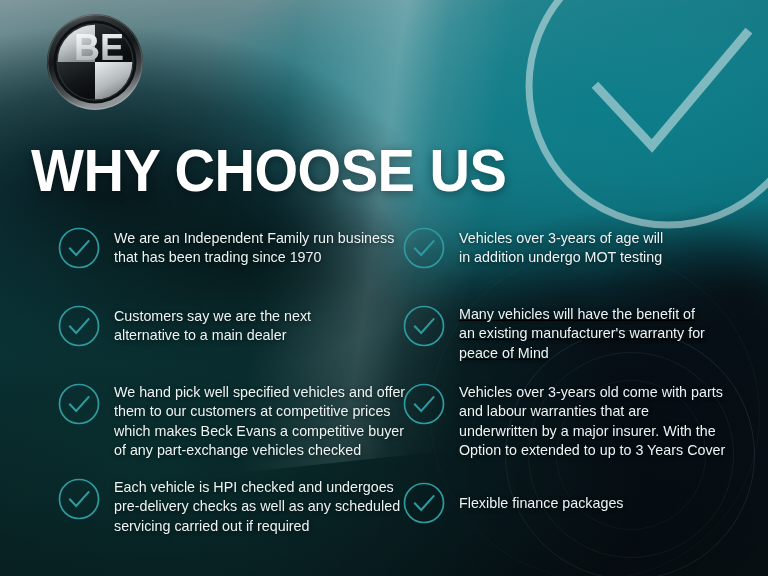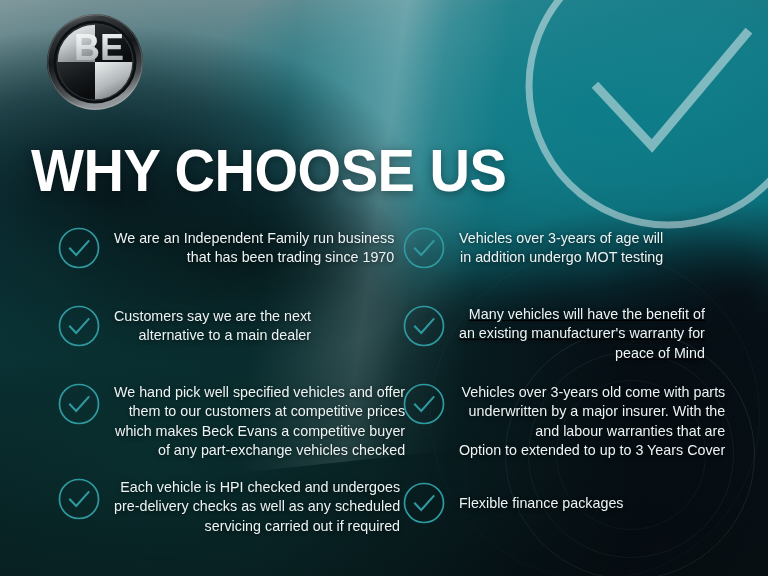--- a/index.html
+++ b/index.html
@@ -133,21 +133,20 @@
     margin-right:14px;
   }
   .item-text {
     color:#eef3f4;
     font-size:14.3px;
     line-height:19.4px;
     font-weight:400;
     padding-top:1px;
     text-shadow:0 1px 4px rgba(0,0,0,0.55);
     max-width:292px;
-    text-align:right;
   }
   .item-text span { display:block; white-space:nowrap; }
 
   
   .col-left  .item:nth-child(1){ top:5px;   }
   .col-left  .item:nth-child(2){ top:83px;  }
   .col-left  .item:nth-child(3){ top:161px; }
   .col-left  .item:nth-child(4){ top:256px; }
 
   
@@ -314,22 +313,22 @@
       </div>
     </div>
 
     <div class="item lines4">
       <svg class="tick" viewBox="0 0 42 42">
         <circle cx="21" cy="21" r="19.5" fill="none" stroke="#2e9aa0" stroke-width="1.7"></circle>
         <polyline points="12,21.5 18.2,28 30.5,14.2" fill="none" stroke="#2e9aa0" stroke-width="2.1" stroke-linecap="square" stroke-linejoin="miter"></polyline>
       </svg>
       <div class="item-text">
         <span>Vehicles over 3-years old come with parts</span>
+        <span>and labour warranties that are</span>
         <span>underwritten by a major insurer. With the</span>
-        <span>and labour warranties that are</span>
         <span>Option to extended to up to 3 Years Cover</span>
       </div>
     </div>
 
     <div class="item lines1">
       <svg class="tick" viewBox="0 0 42 42">
         <circle cx="21" cy="21" r="19.5" fill="none" stroke="#2e9aa0" stroke-width="1.7"></circle>
         <polyline points="12,21.5 18.2,28 30.5,14.2" fill="none" stroke="#2e9aa0" stroke-width="2.1" stroke-linecap="square" stroke-linejoin="miter"></polyline>
       </svg>
       <div class="item-text">

